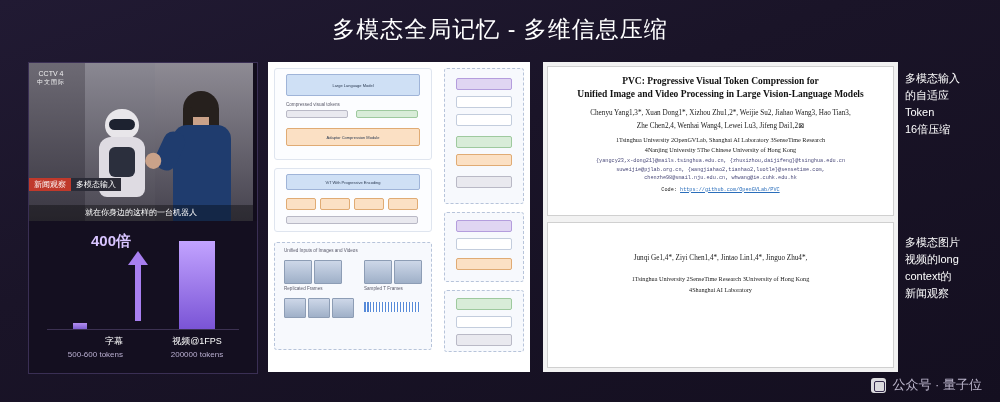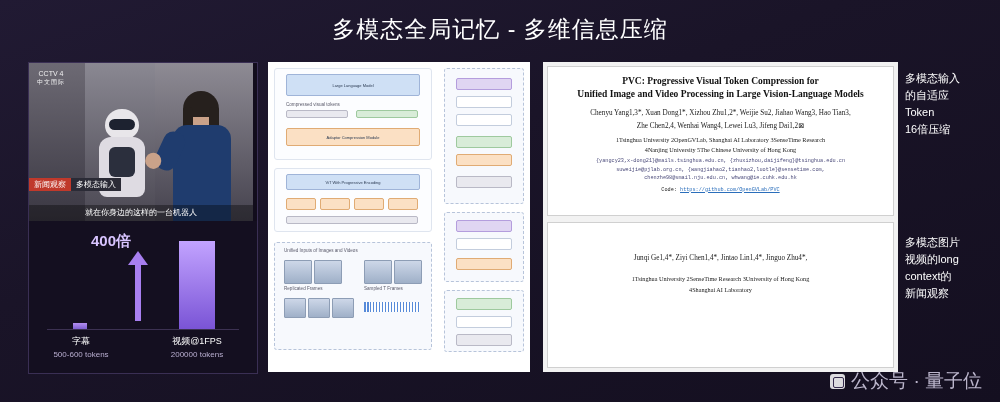--- a/index.html
+++ b/index.html
@@ -256,21 +256,21 @@
     background: #3c3152;
   }
   .lbl {
     position: absolute;
     color: #ffffff;
     font-size: 9px;
     text-align: center;
     line-height: 13px;
   }
   .lbl .sub { color: #b9aed0; font-size: 8px; }
-  .lbl-left { left: 10px; bottom: 12px; width: 84px; }
+  .lbl-left { left: 10px; bottom: 12px; width: 84px; text-align: right; }
   .lbl-right { left: 116px; bottom: 12px; width: 104px; }
   
   .mid-panel {
     position: absolute;
     left: 268px;
     top: 62px;
     width: 262px;
     height: 310px;
     background: #ffffff;
     overflow: hidden;
@@ -405,21 +405,21 @@
   .note-1 { top: 8px; }
   .note-2 { top: 172px; }
   
   .watermark {
     position: absolute;
     right: 18px;
     bottom: 8px;
     display: flex;
     align-items: center;
     color: #d9d3ea;
-    font-size: 19px;
+    font-size: 13px;
     opacity: .85;
   }
   .wm-logo {
     width: 15px; height: 15px;
     border-radius: 3px;
     background: #ffffff;
     margin-right: 6px;
     position: relative;
   }
   .wm-logo::after {

